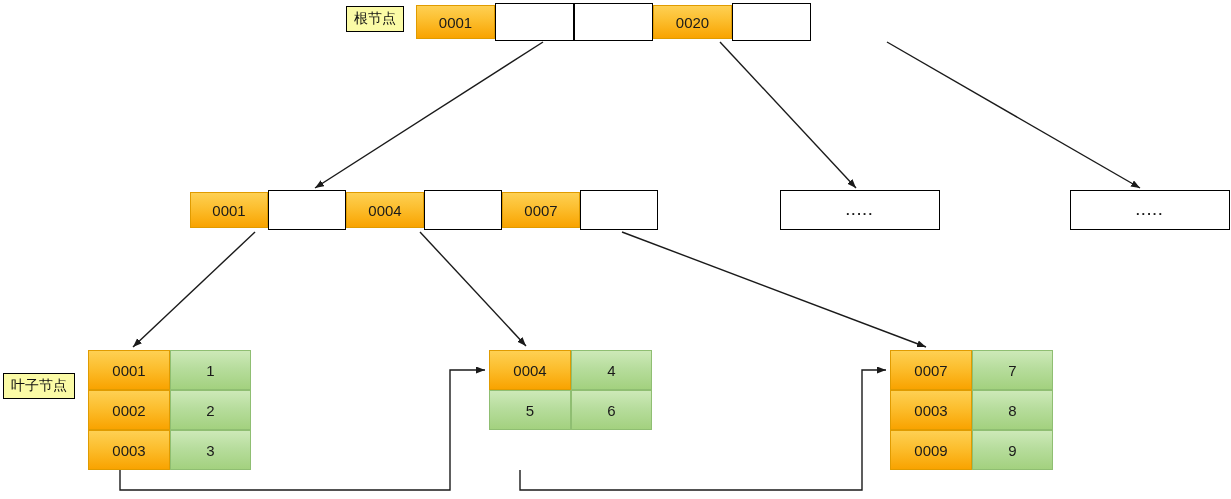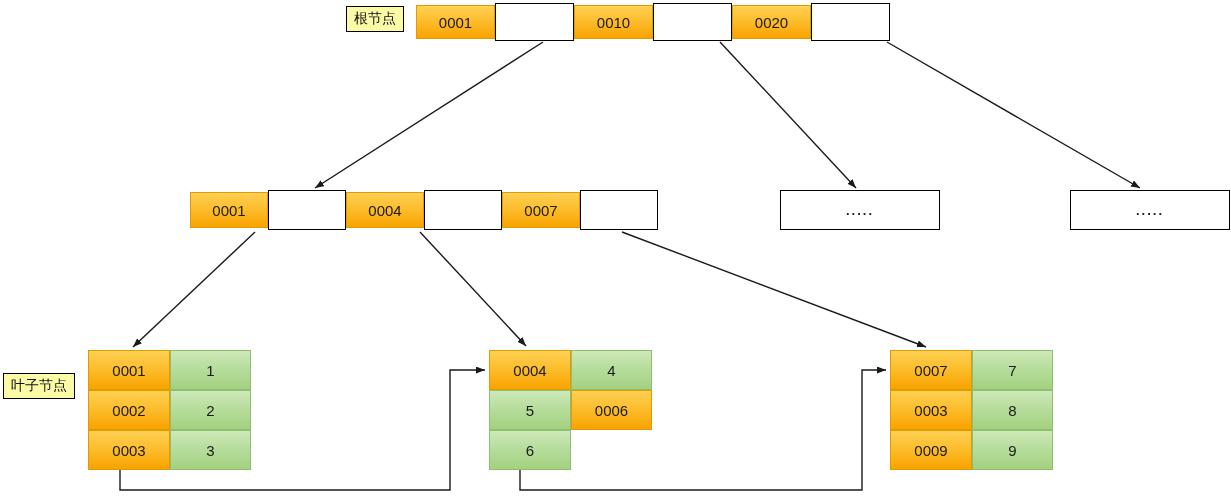--- a/index.html
+++ b/index.html
@@ -127,21 +127,20 @@
     <line x1="622" y1="232" x2="926" y2="347" marker-end="url(#arrow)"></line>
     <polyline points="120,470 120,490 450,490 450,370 485,370" marker-end="url(#arrow)"></polyline>
     <polyline points="520,470 520,490 862,490 862,370 886,370" marker-end="url(#arrow)"></polyline>
   </svg>
 
   <div class="tag" style="left:346px; top:6px;">根节点</div>
 
   <div class="node root-node" style="left:416px; top:3px; height:38px;">
     <div class="cell key">0001</div>
     <div class="cell ptr"></div>
-    <div class="cell key">0010</div>
     <div class="cell ptr"></div>
     <div class="cell key">0020</div>
     <div class="cell ptr"></div>
   </div>
 
   <div class="node internal-node" style="left:190px; top:190px; height:40px;">
     <div class="cell key">0001</div>
     <div class="cell ptr"></div>
     <div class="cell key">0004</div>
     <div class="cell ptr"></div>
@@ -160,21 +159,20 @@
     <div class="lcell lkey">0002</div>
     <div class="lcell lval">2</div>
     <div class="lcell lkey">0003</div>
     <div class="lcell lval">3</div>
   </div>
 
   <div class="leaf" style="left:489px;">
     <div class="lcell lkey">0004</div>
     <div class="lcell lval">4</div>
     <div class="lcell lval">5</div>
-    <div class="lcell lkey">0006</div>
     <div class="lcell lval">6</div>
   </div>
 
   <div class="leaf" style="left:890px;">
     <div class="lcell lkey">0007</div>
     <div class="lcell lval">7</div>
     <div class="lcell lkey">0003</div>
     <div class="lcell lval">8</div>
     <div class="lcell lkey">0009</div>
     <div class="lcell lval">9</div>

